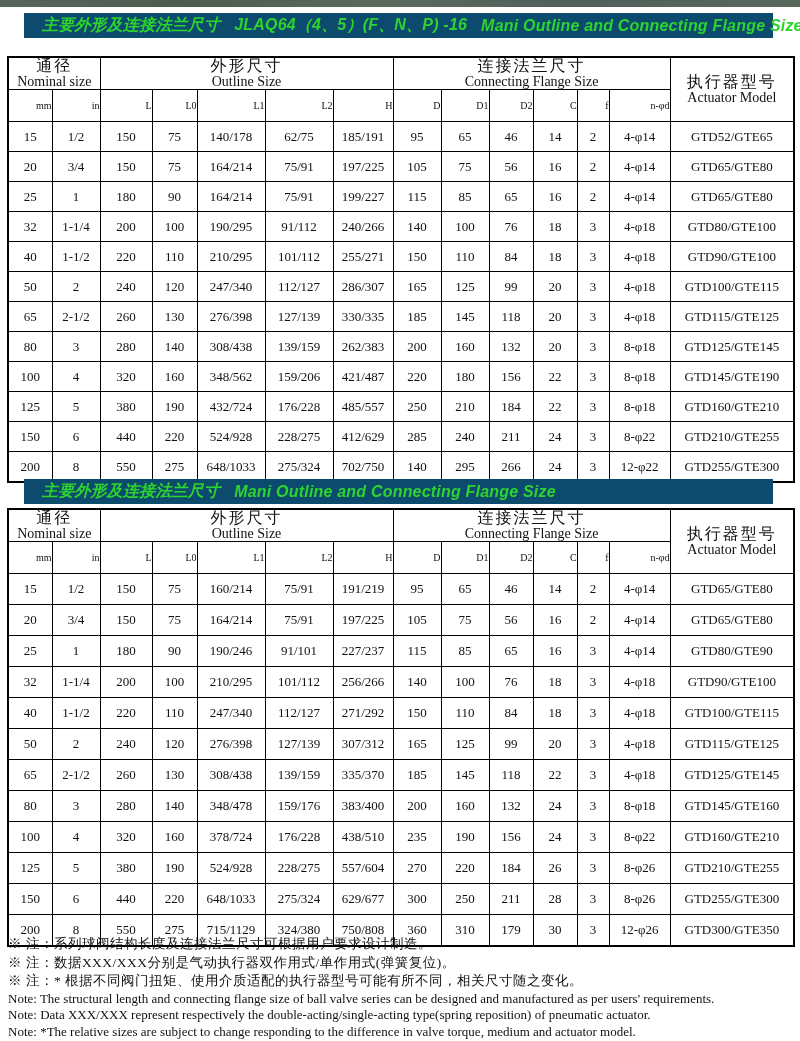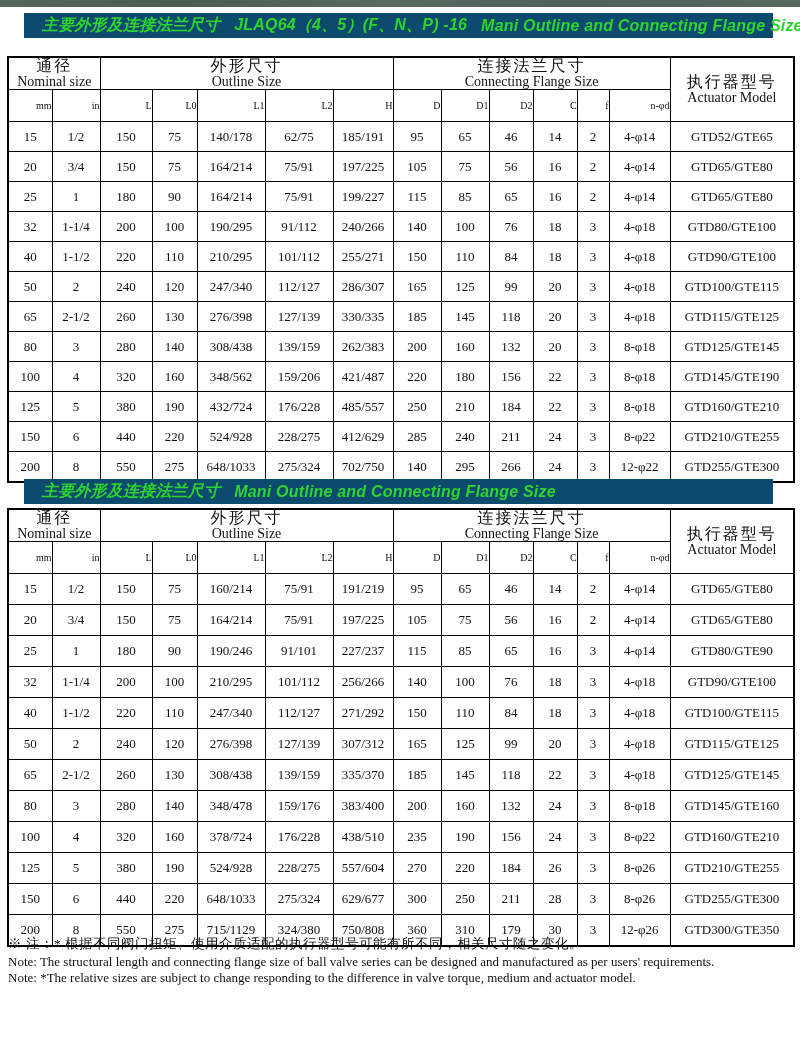--- a/index.html
+++ b/index.html
@@ -554,16 +554,19 @@
         <td>179</td>
         <td>30</td>
         <td>3</td>
         <td>12-φ26</td>
         <td>GTD300/GTE350</td>
       </tr>
     </tbody>
 </table>
 
 <div class="notes">
+  <div class="note-cn">※ 注：系列球阀结构长度及连接法兰尺寸可根据用户要求设计制造。</div>
+  <div class="note-cn">※ 注：数据XXX/XXX分别是气动执行器双作用式/单作用式(弹簧复位)。</div>
   <div class="note-cn">※ 注：* 根据不同阀门扭矩、使用介质适配的执行器型号可能有所不同，相关尺寸随之变化。</div>
   <div class="note-en">Note: The structural length and connecting flange size of ball valve series can be designed and manufactured as per users'  requirements.</div>
+  <div class="note-en">Note: Data XXX/XXX represent respectively the double-acting/single-acting type(spring reposition) of pneumatic actuator.</div>
   <div class="note-en">Note: *The relative sizes are subject to change responding to the difference in valve torque, medium and actuator model.</div>
 </div>
 
 </body></html>

